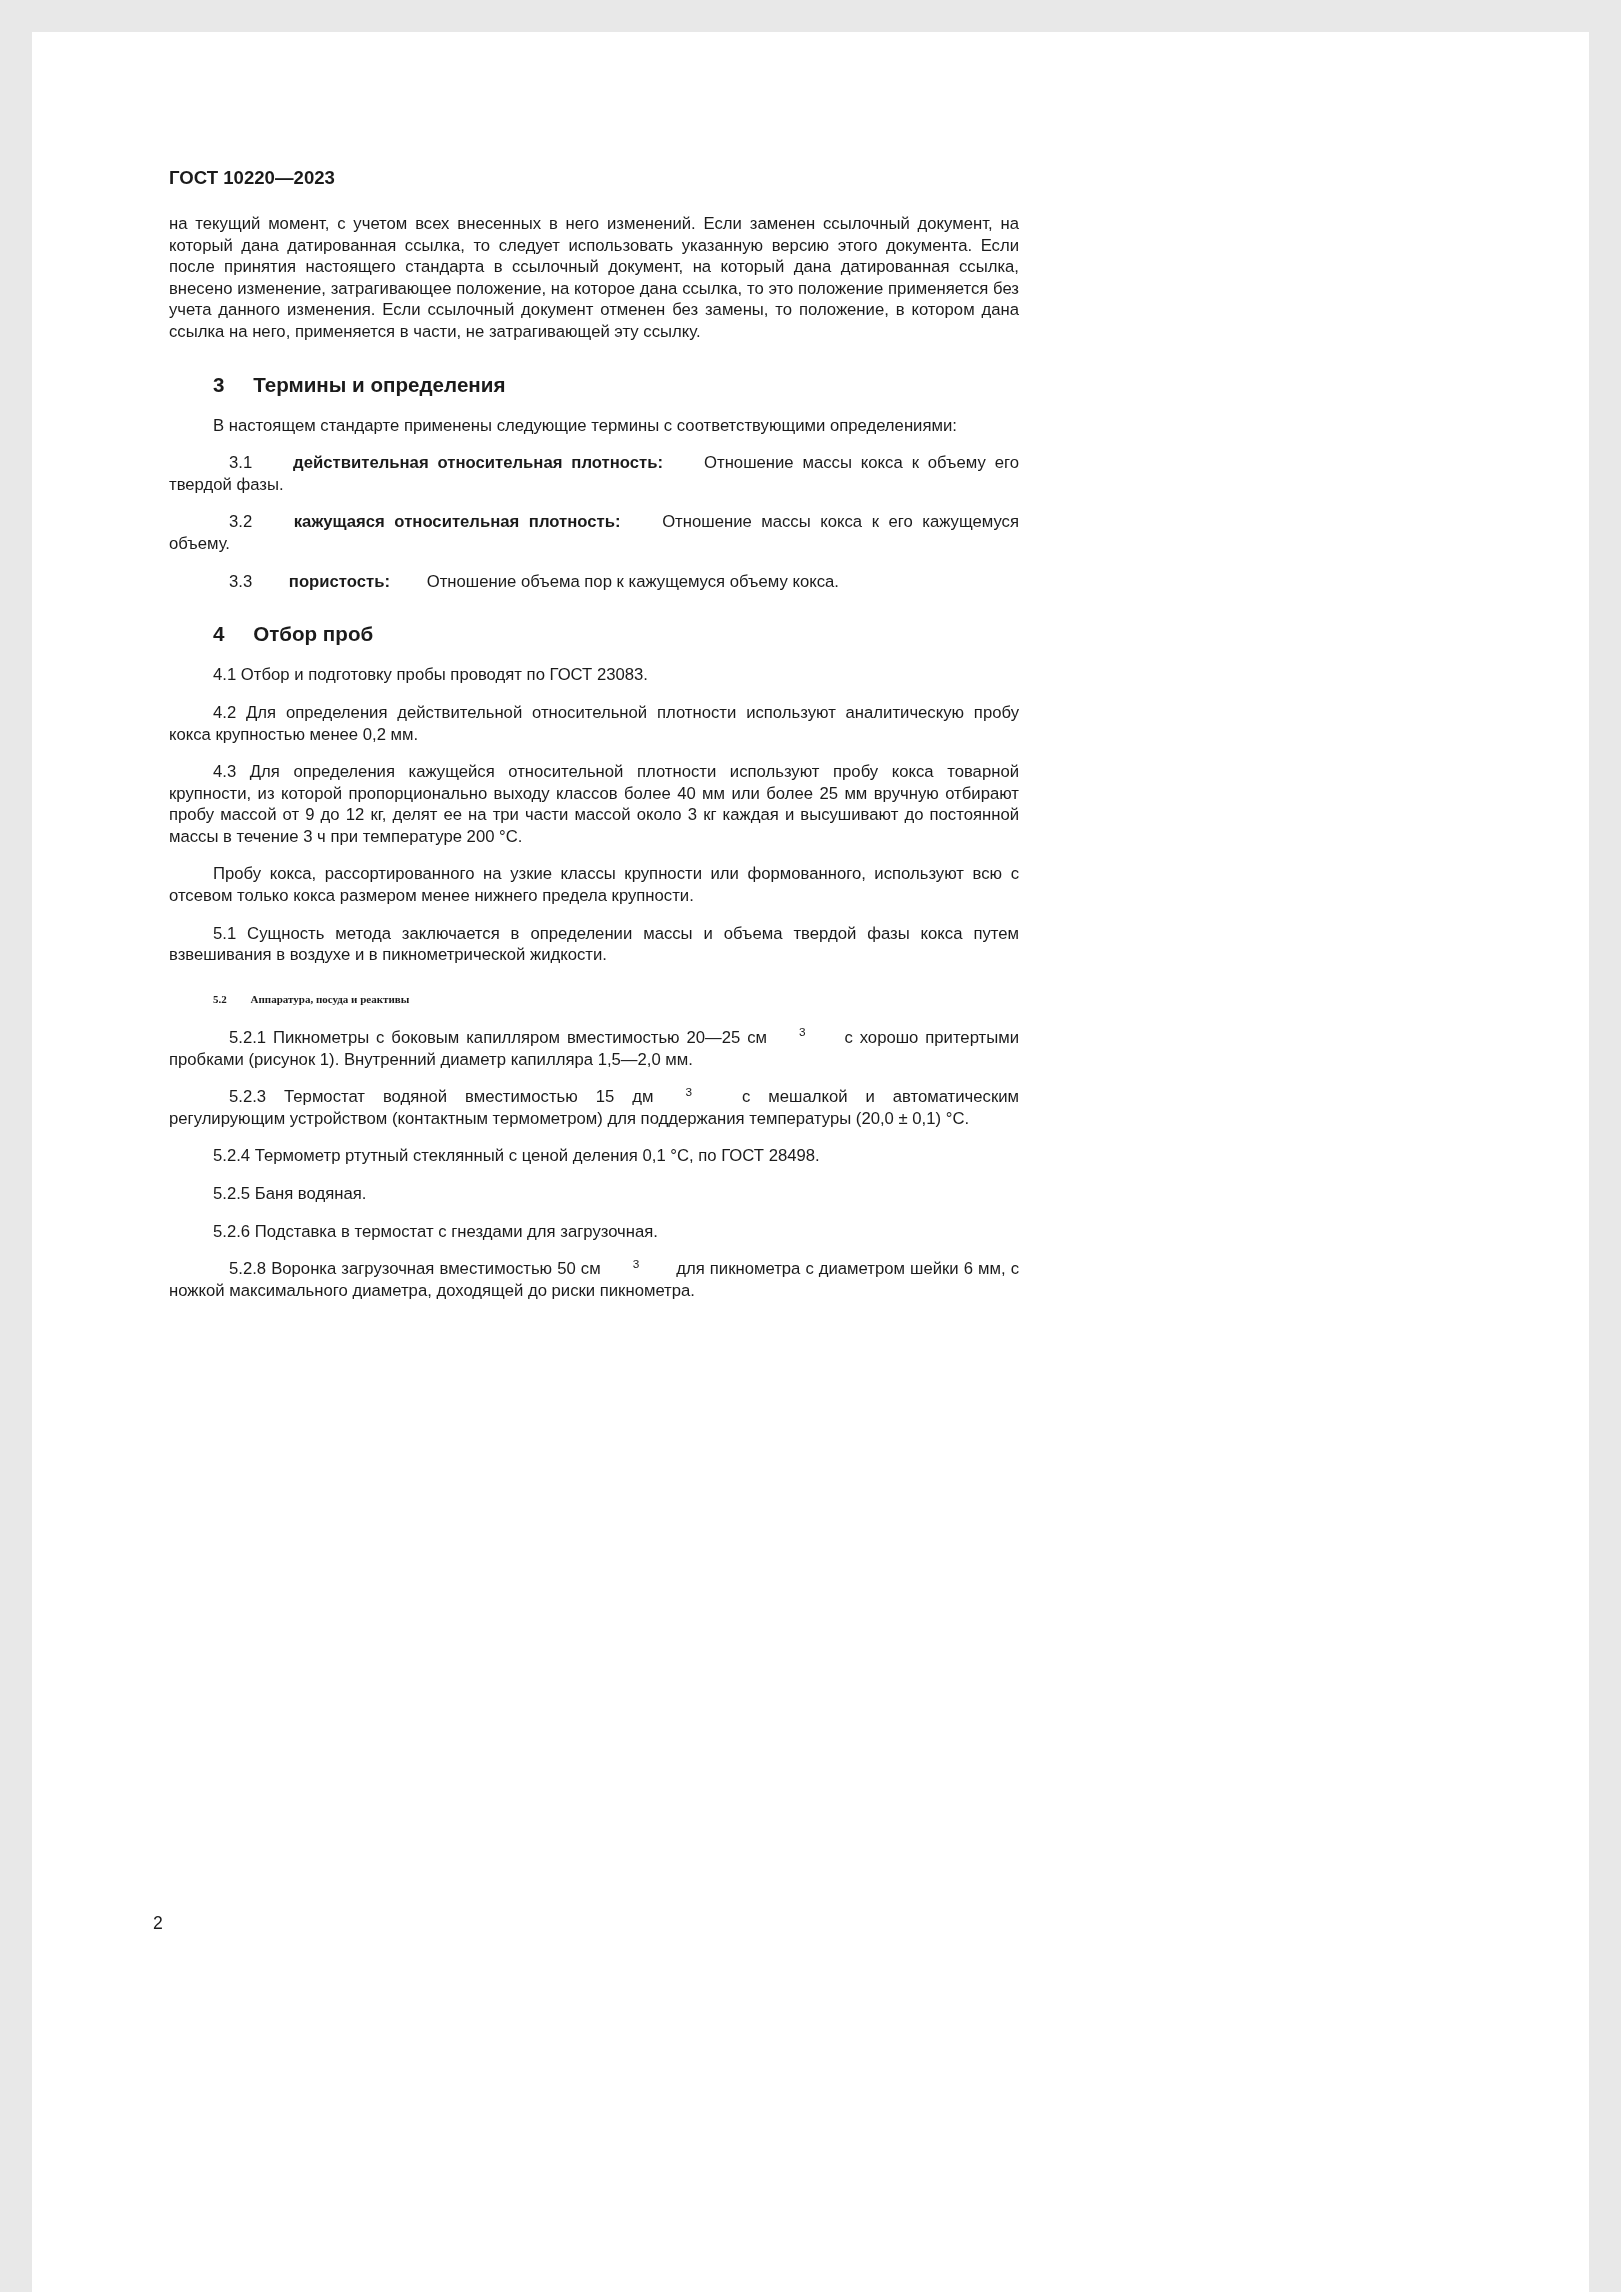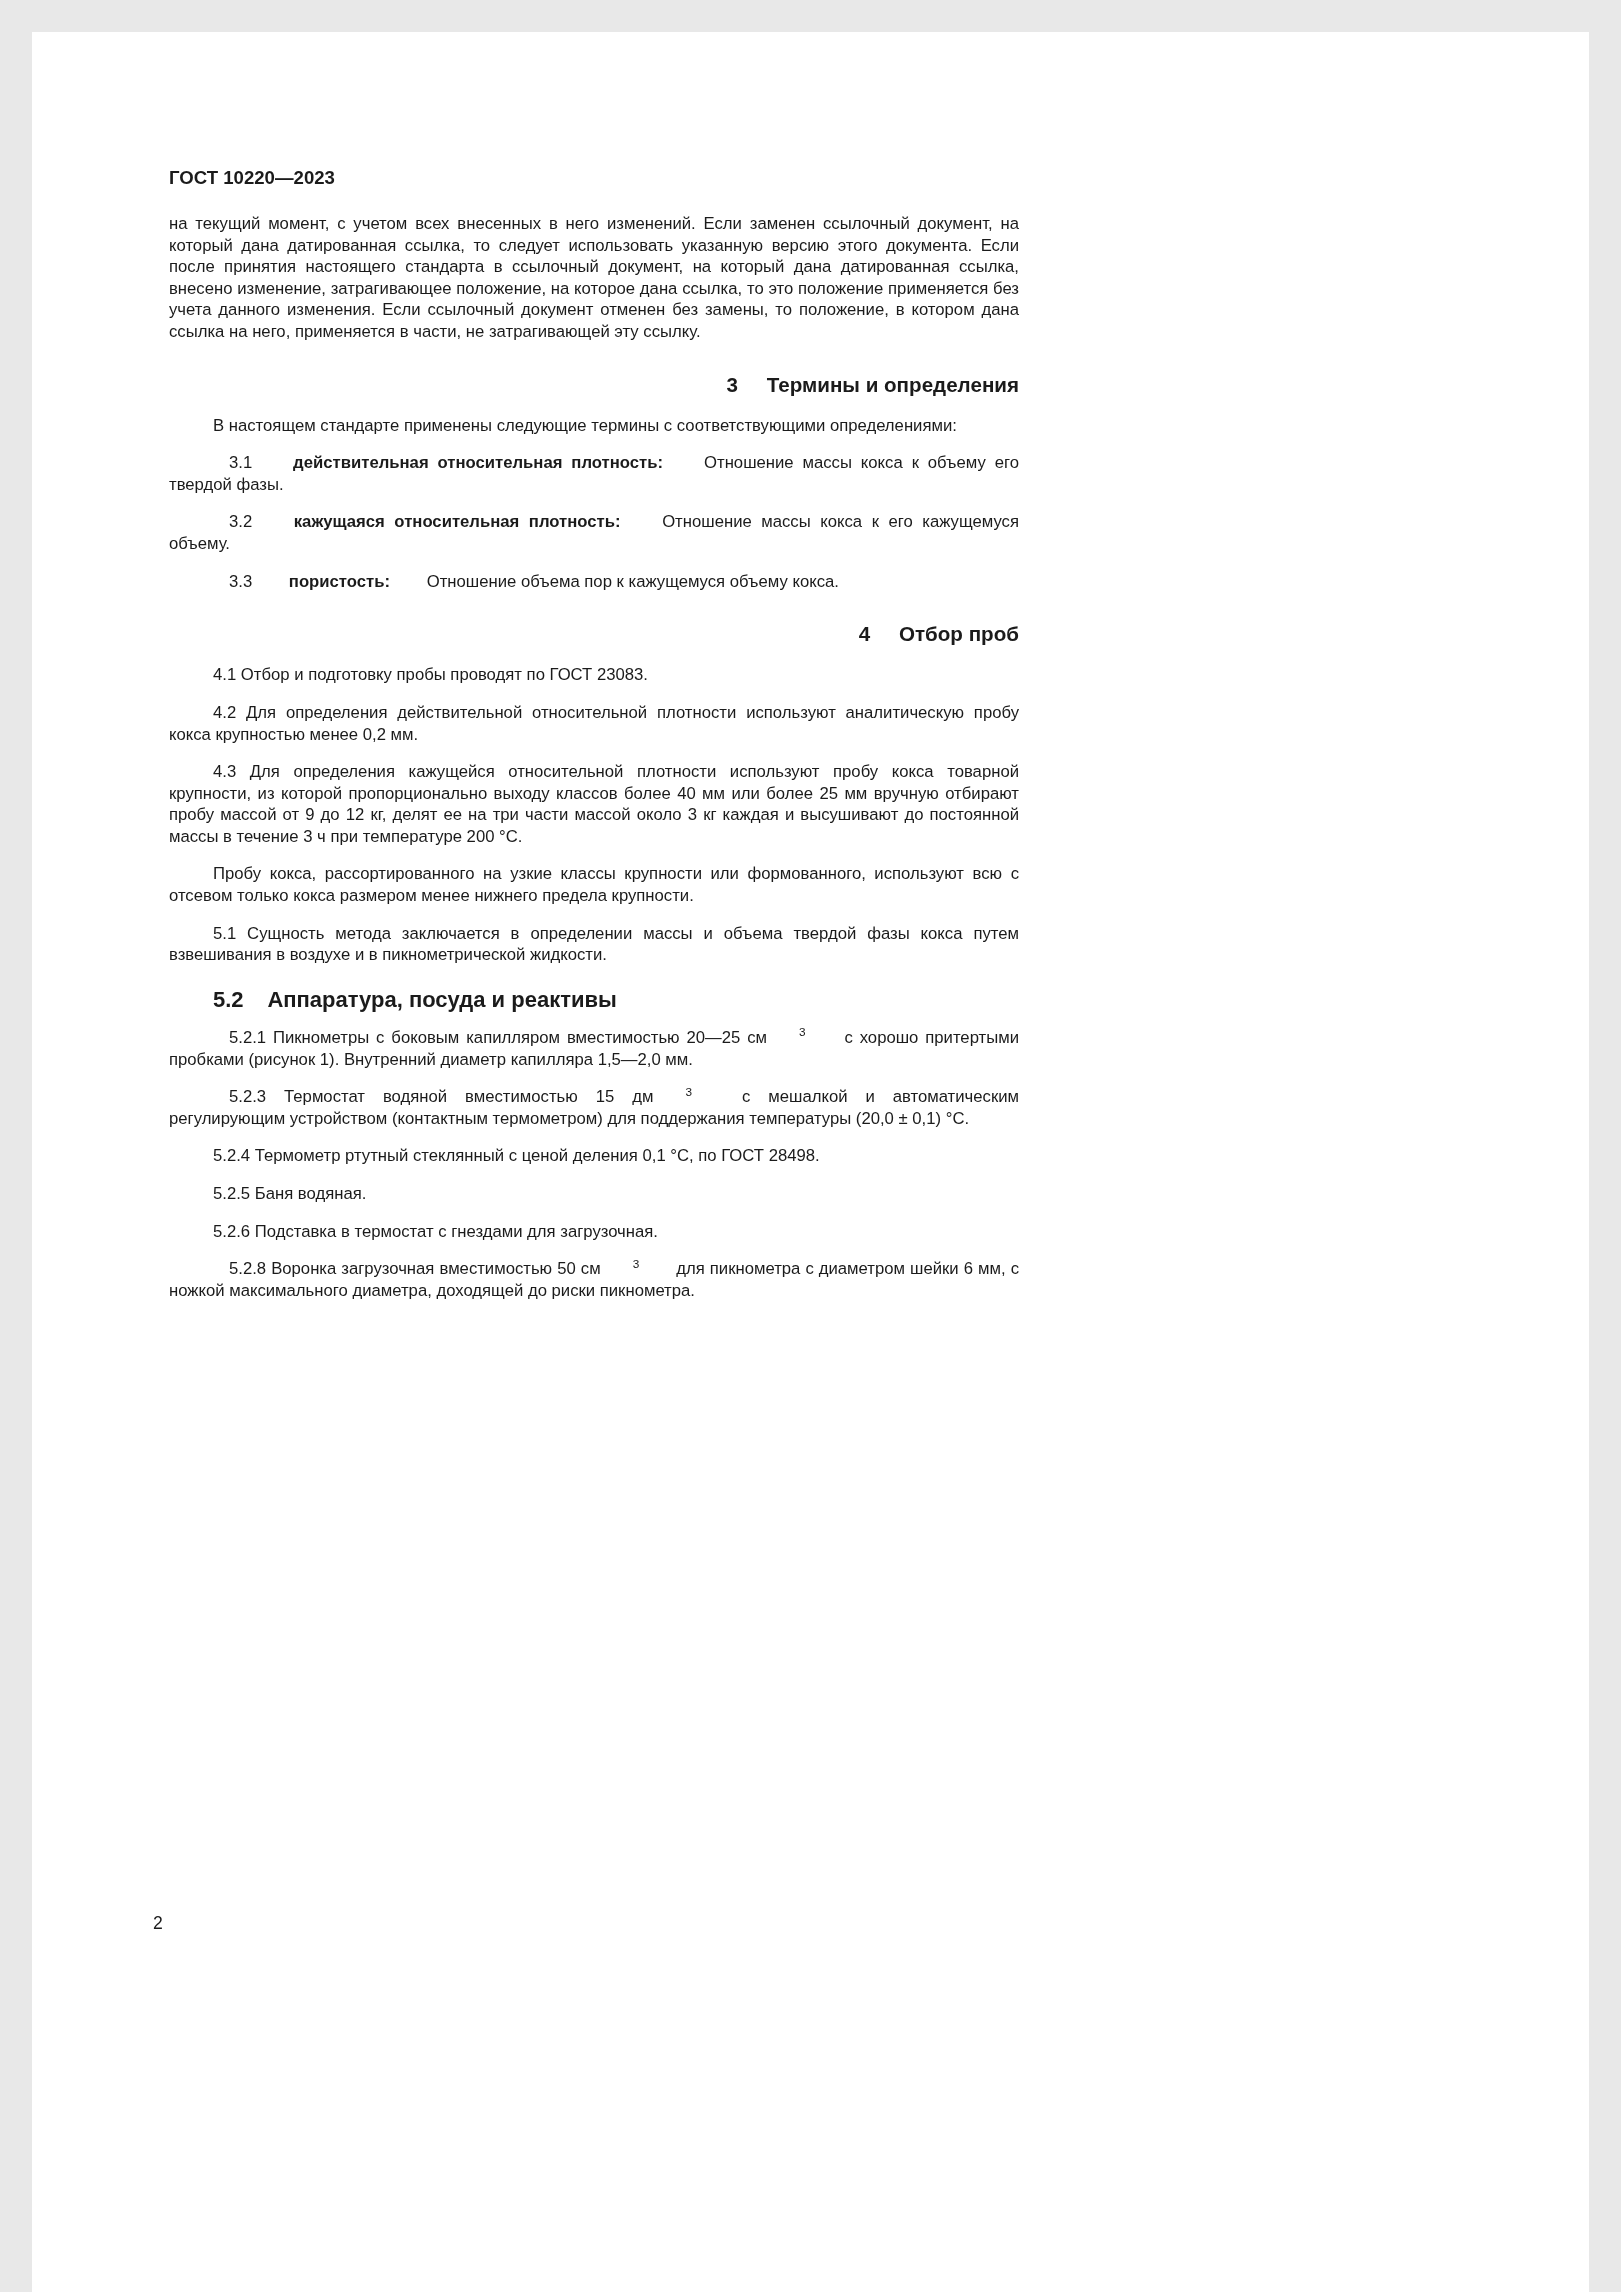--- a/index.html
+++ b/index.html
@@ -31,29 +31,29 @@
     line-height: 21.6px;
     text-align: justify;
     text-indent: 44px;
   }
   .no-indent { text-indent: 0; }
   .sec-h {
     font-size: 20.6px;
     line-height: 25.5px;
     font-weight: bold;
     margin: 29px 0 17.6px 44px;
-    text-align: right;
   }
   .sec-num { margin-right: 12.7px; }
   .sub-h {
-    font-size: 22px;
+    font-size: 11px;
     line-height: 21.6px;
     font-weight: bold;
     margin: 23.5px 0 11.8px 0;
     text-indent: 44px;
+    font-family: Liberation Serif, serif;
   }
   .sub-num { margin-right: 7.8px; }
   sup {
     font-size: 11.8px;
     line-height: 0;
     vertical-align: super;
   }
   .page-num {
     position: absolute;
     left: 105px;

